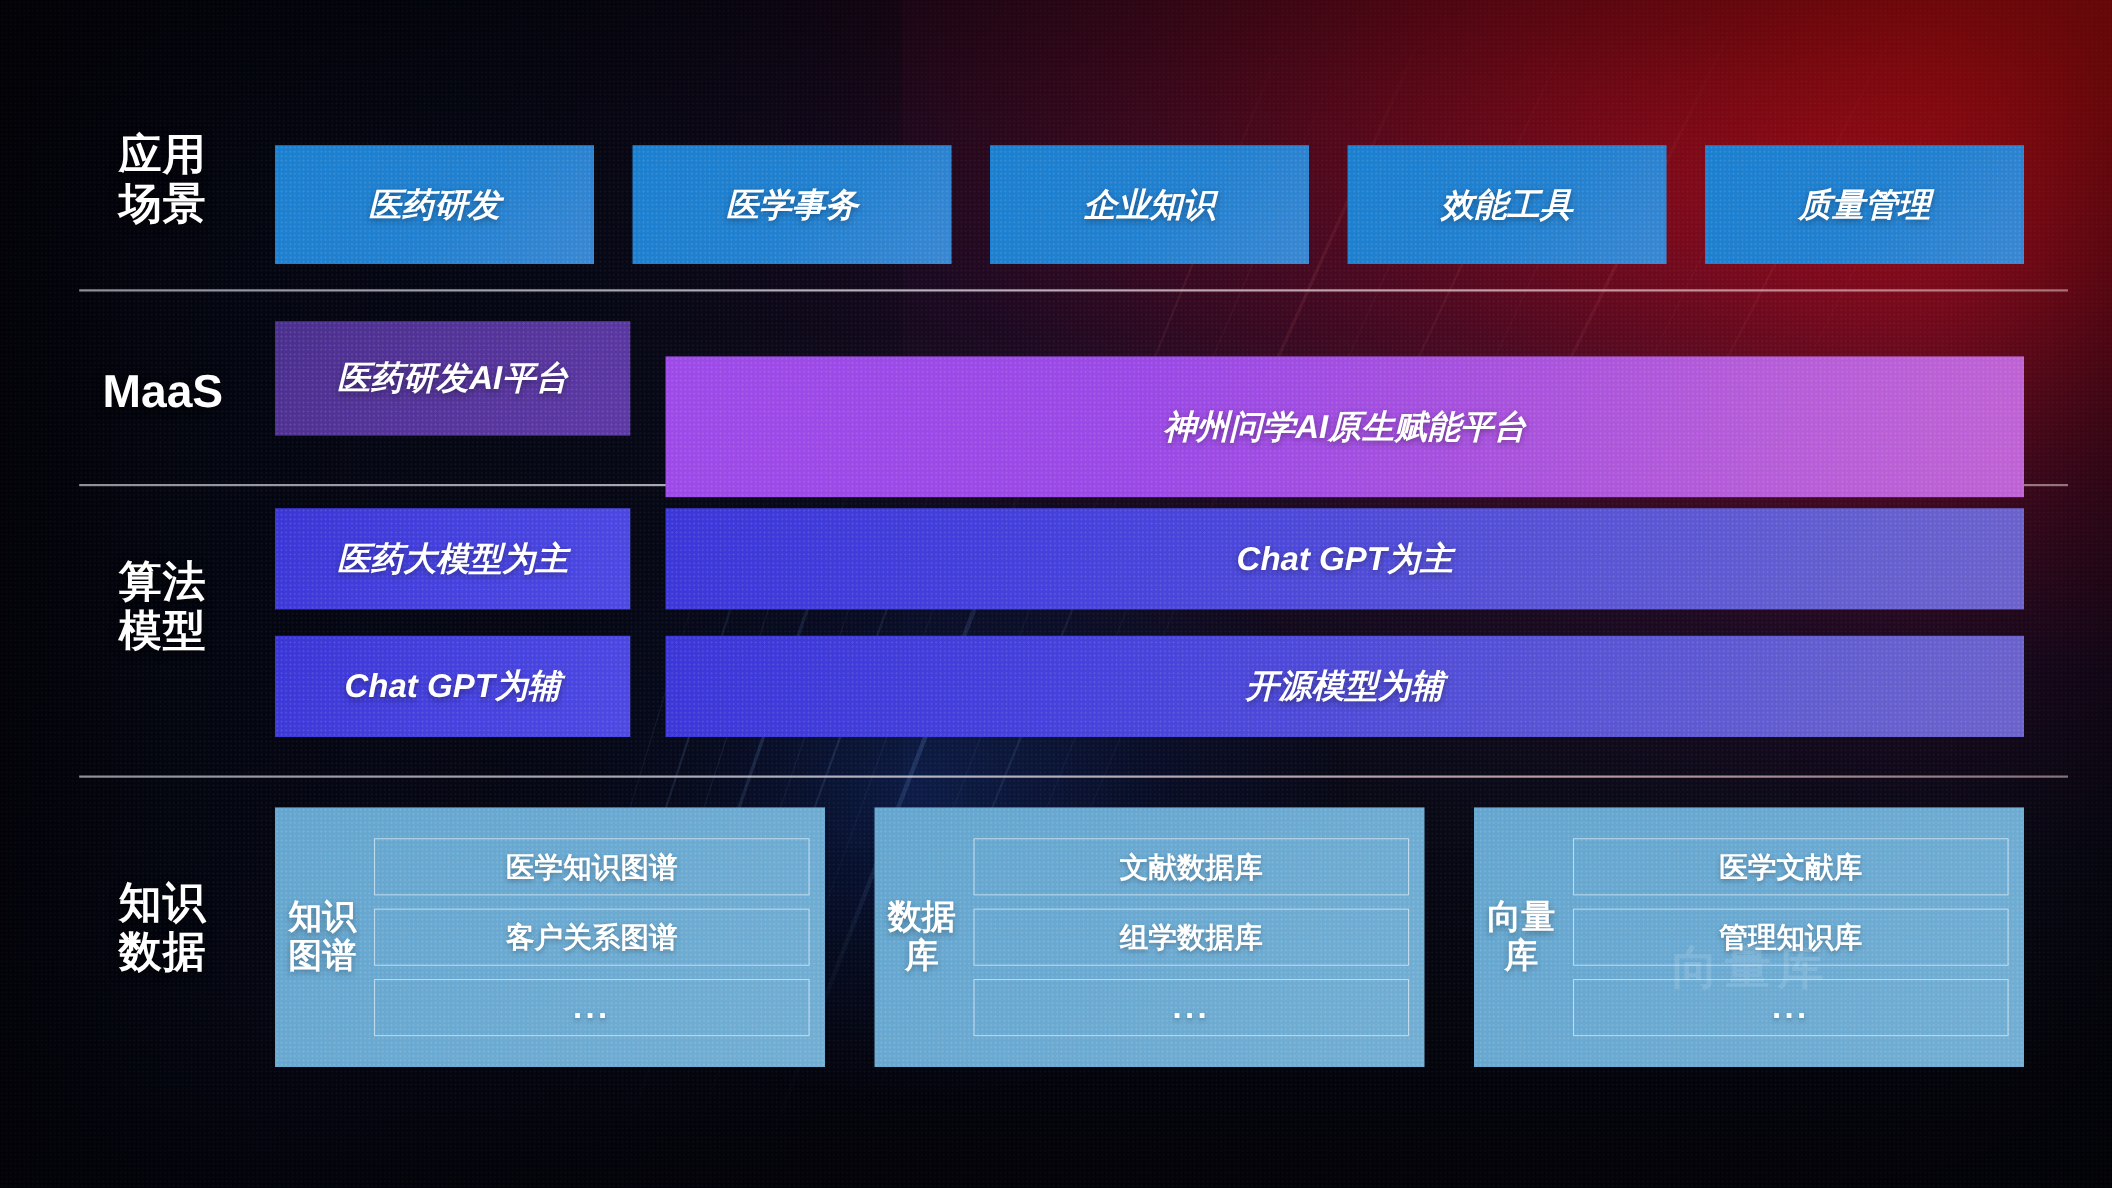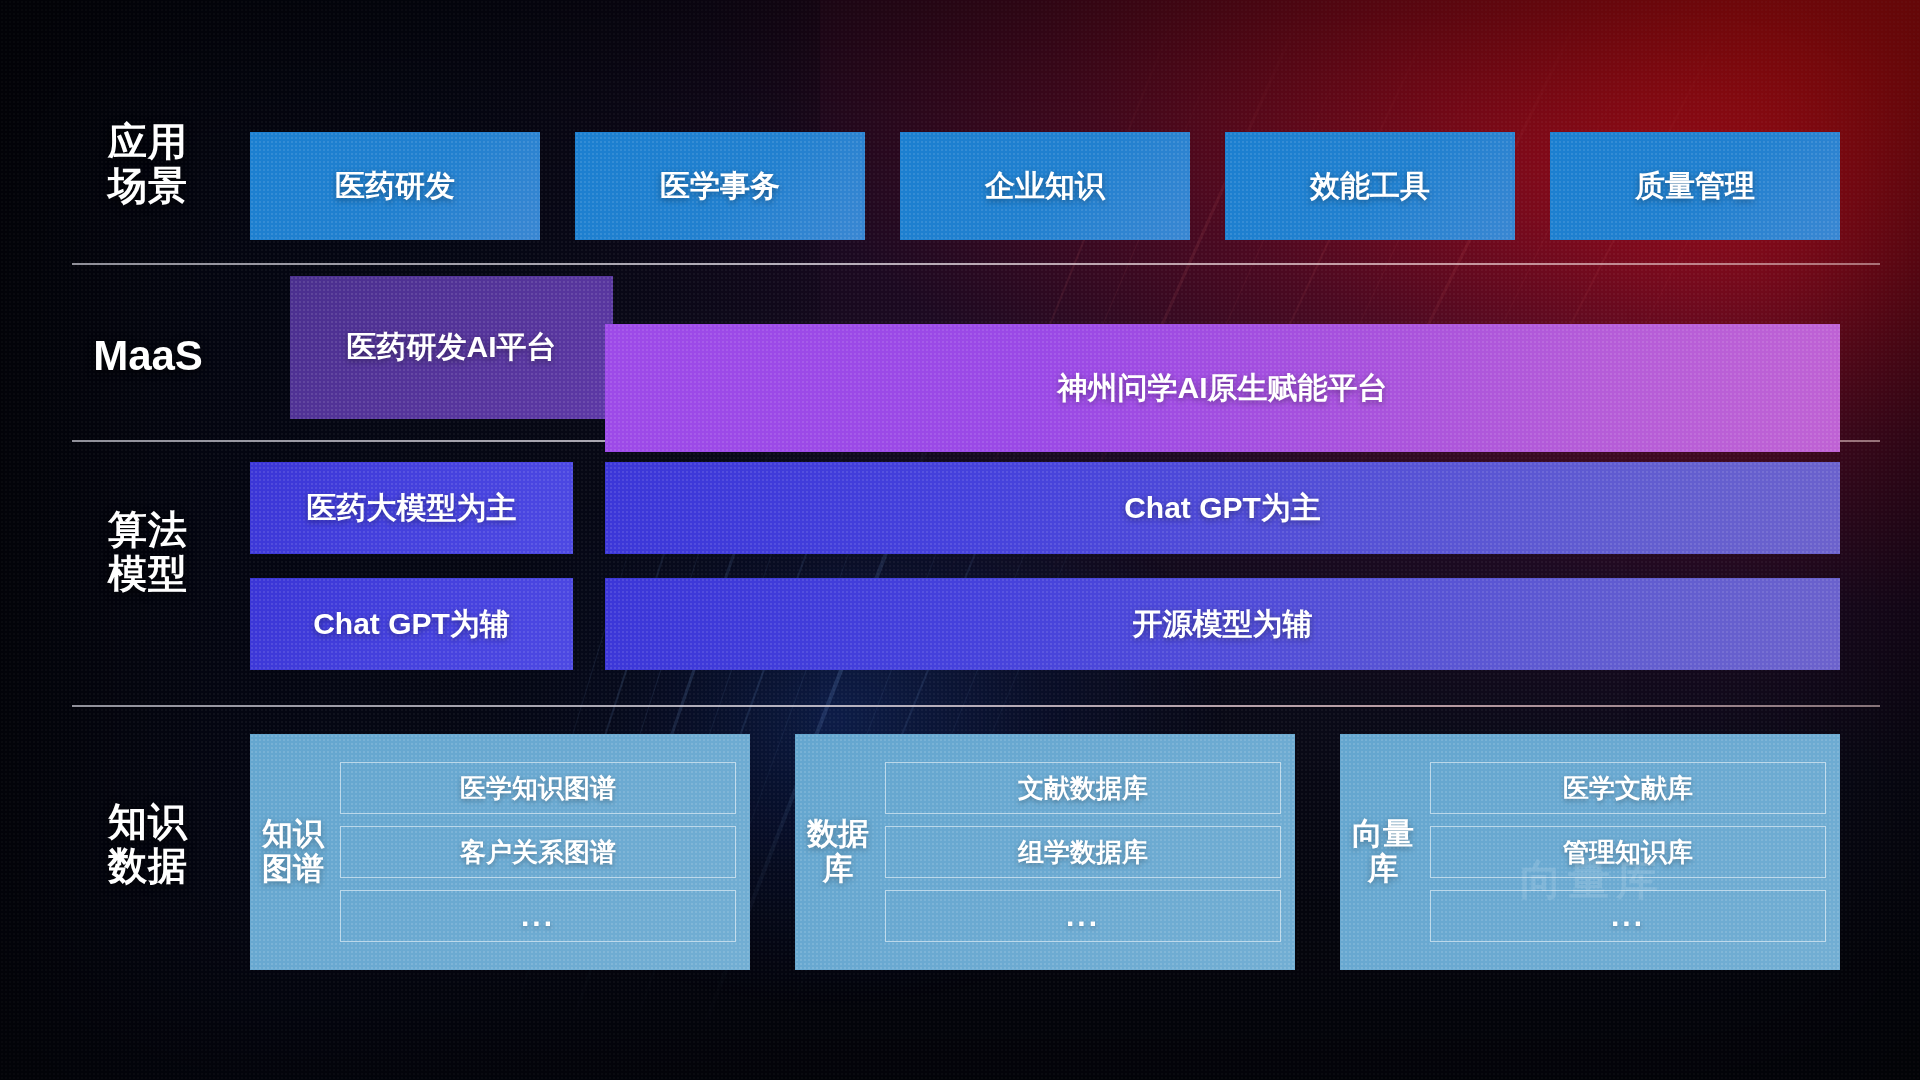--- a/index.html
+++ b/index.html
@@ -110,37 +110,36 @@
     font-weight: 700;
     box-sizing: border-box;
     text-shadow: 0 2px 6px rgba(0,0,0,0.35);
   }
   .card .dots {
     position: absolute; inset: 0;
     background-image: radial-gradient(rgba(255,255,255,0.10) 1px, transparent 1px);
     background-size: 4px 4px;
     pointer-events: none;
   }
-  .card span.lbl { position: relative; z-index: 2; }
+  .card span.lbl { position: relative; z-index: 2; font-style: italic; }
 
   
   .app-card {
     top: 132px;
     height: 108px;
     font-size: 30px;
     background: linear-gradient(135deg, #1b7fd0 0%, #2180cf 55%, #3a87d2 100%);
   }
 
   
   .maas-left {
-    top: 276px;
-    height: 143px;
+    top: 292px;
+    height: 104px;
     font-size: 30px;
     background: linear-gradient(135deg, #4a2f8e 0%, #56359c 60%, #5d39a6 100%);
-    margin-left: 40px;
   }
   .maas-right {
     top: 292px;
     height: 128px;
     font-size: 30px;
     background: linear-gradient(100deg, #9d4ae8 0%, #9a49e6 35%, #a751dd 60%, #b55cd8 80%, #bf62d4 100%);
   }
 
   
   .algo-card {

